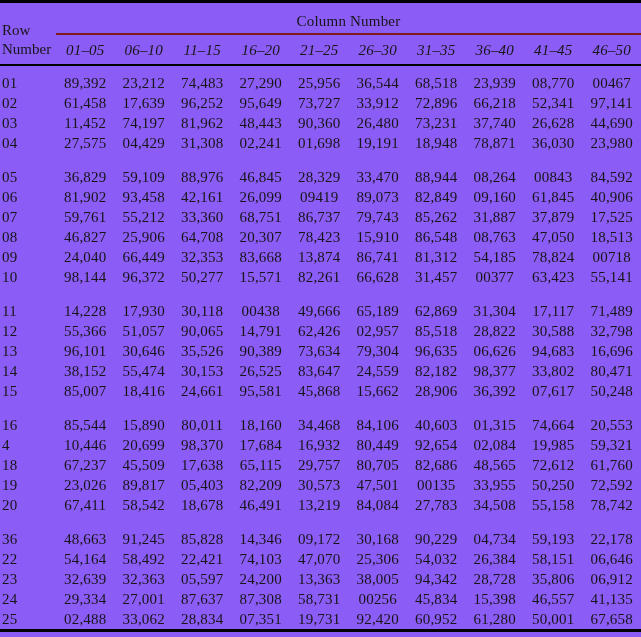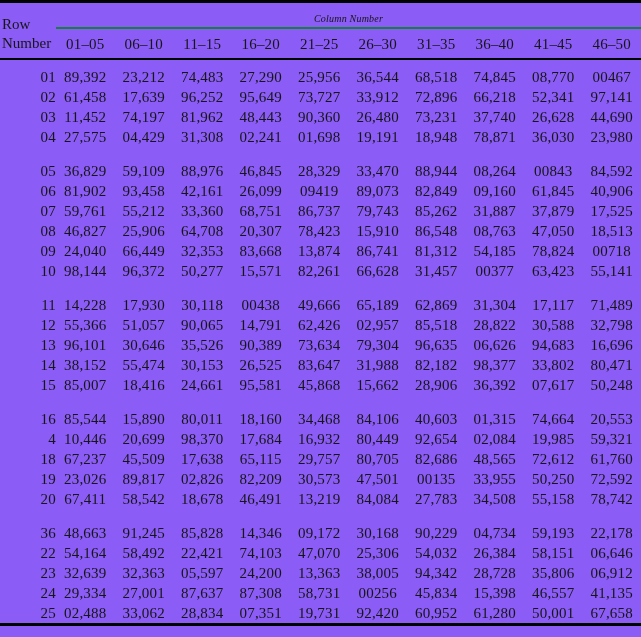--- a/index.html
+++ b/index.html
@@ -22,47 +22,47 @@
     border-top: 3px solid #000;
     border-bottom: 3px solid #000;
     color: #161616;
     font-size: 15px;
   }
   col.c-rowlabel { width: 56px; }
   th { font-weight: normal; }
   th.group-head {
     text-align: center;
     padding: 10px 0 3px 0;
-    border-bottom: 2px solid #15803d;
-    font-size: 10px;
+    border-bottom: 2px solid #7f1d1d;
+    font-size: 15px;
     letter-spacing: 0.2px;
-    font-style: italic;
   }
   th.row-head {
     text-align: left;
     vertical-align: bottom;
     padding: 0 0 5px 2px;
     line-height: 19px;
     border-bottom: 2px solid #000;
   }
   tr.col-headers th.col-h {
     text-align: center;
     padding: 7px 0 5px 0;
     border-bottom: 2px solid #000;
     letter-spacing: 0.2px;
+    font-style: italic;
   }
   tbody td {
     height: 20px;
     line-height: 20px;
     text-align: center;
     letter-spacing: 0.2px;
     white-space: nowrap;
   }
   tbody td.row-label {
-    text-align: right;
+    text-align: left;
     padding-left: 2px;
   }
   tbody tr.first-of-group td { padding-top: 7px; }
   tr.spacer td { height: 7px; line-height: 7px; }
 </style>
 </head>
 <body>
 
 <div class="page">
   <table class="rnt">
@@ -103,21 +103,21 @@
     <tbody>
         <tr class="first-of-group">
           <td class="row-label">01</td>
           <td class="num">89,392</td>
           <td class="num">23,212</td>
           <td class="num">74,483</td>
           <td class="num">27,290</td>
           <td class="num">25,956</td>
           <td class="num">36,544</td>
           <td class="num">68,518</td>
-          <td class="num">74,845</td>
+          <td class="num">23,939</td>
           <td class="num">08,770</td>
           <td class="num">00467</td>
         </tr>
         <tr>
           <td class="row-label">02</td>
           <td class="num">61,458</td>
           <td class="num">17,639</td>
           <td class="num">96,252</td>
           <td class="num">95,649</td>
           <td class="num">73,727</td>
@@ -276,21 +276,21 @@
           <td class="num">94,683</td>
           <td class="num">16,696</td>
         </tr>
         <tr>
           <td class="row-label">14</td>
           <td class="num">38,152</td>
           <td class="num">55,474</td>
           <td class="num">30,153</td>
           <td class="num">26,525</td>
           <td class="num">83,647</td>
-          <td class="num">31,988</td>
+          <td class="num">24,559</td>
           <td class="num">82,182</td>
           <td class="num">98,377</td>
           <td class="num">33,802</td>
           <td class="num">80,471</td>
         </tr>
         <tr>
           <td class="row-label">15</td>
           <td class="num">85,007</td>
           <td class="num">18,416</td>
           <td class="num">24,661</td>
@@ -341,21 +341,21 @@
           <td class="num">80,705</td>
           <td class="num">82,686</td>
           <td class="num">48,565</td>
           <td class="num">72,612</td>
           <td class="num">61,760</td>
         </tr>
         <tr>
           <td class="row-label">19</td>
           <td class="num">23,026</td>
           <td class="num">89,817</td>
-          <td class="num">02,826</td>
+          <td class="num">05,403</td>
           <td class="num">82,209</td>
           <td class="num">30,573</td>
           <td class="num">47,501</td>
           <td class="num">00135</td>
           <td class="num">33,955</td>
           <td class="num">50,250</td>
           <td class="num">72,592</td>
         </tr>
         <tr>
           <td class="row-label">20</td>

